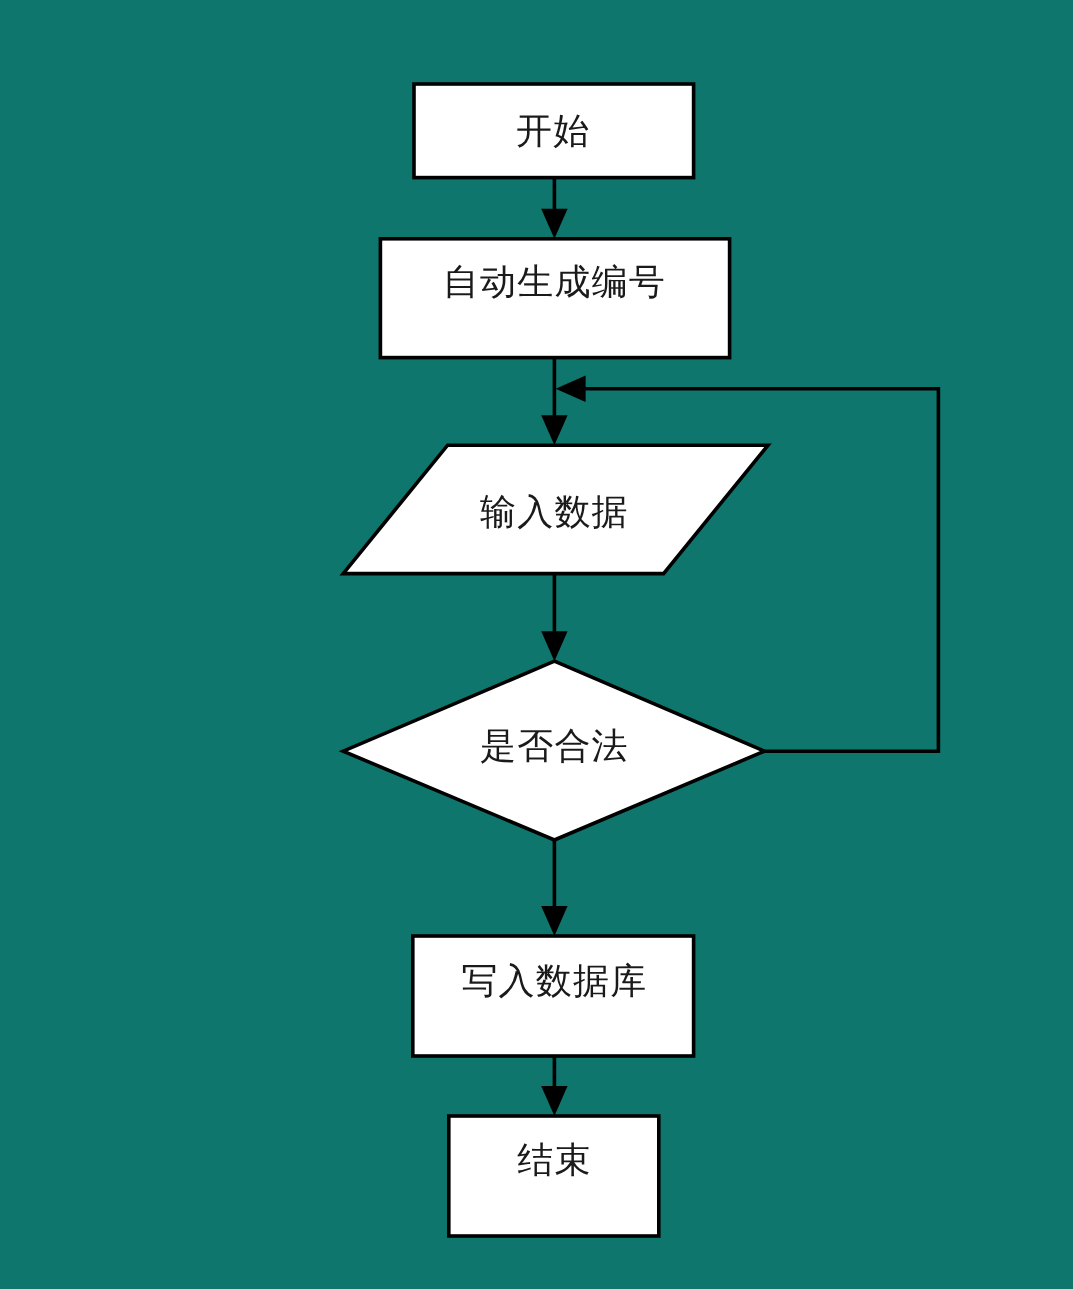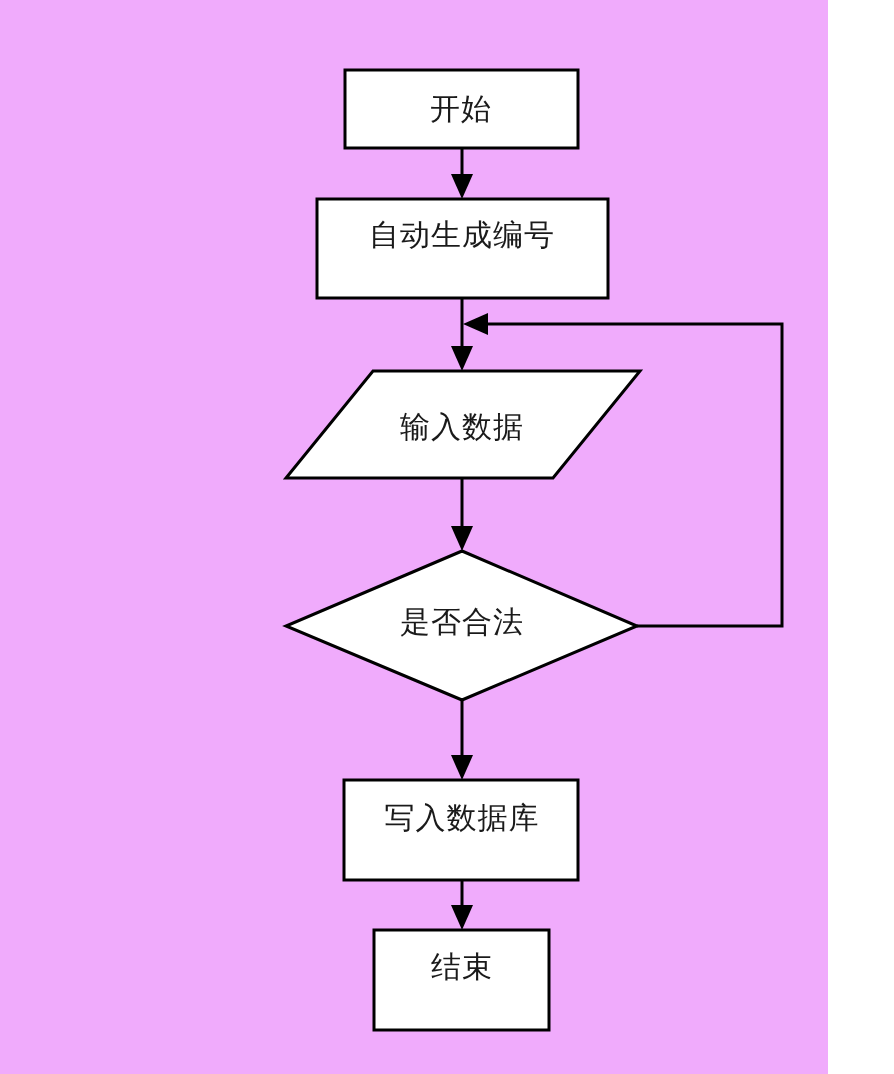--- a/index.html
+++ b/index.html
@@ -9,23 +9,23 @@
     background: #ffffff;
   }
   body {
     width: 894px;
     height: 1074px;
     font-family: "Liberation Serif", "DejaVu Serif", serif;
     overflow: hidden;
   }
   #flowchart-canvas {
     position: relative;
-    width: 828px;
+    width: 894px;
     height: 1074px;
-    background: #f0abfc;
+    background: #0f766e;
   }
   svg#diagram {
     display: block;
     width: 894px;
     height: 1074px;
   }
   .node-shape {
     fill: #ffffff;
     stroke: #000000;
     stroke-width: 3;

